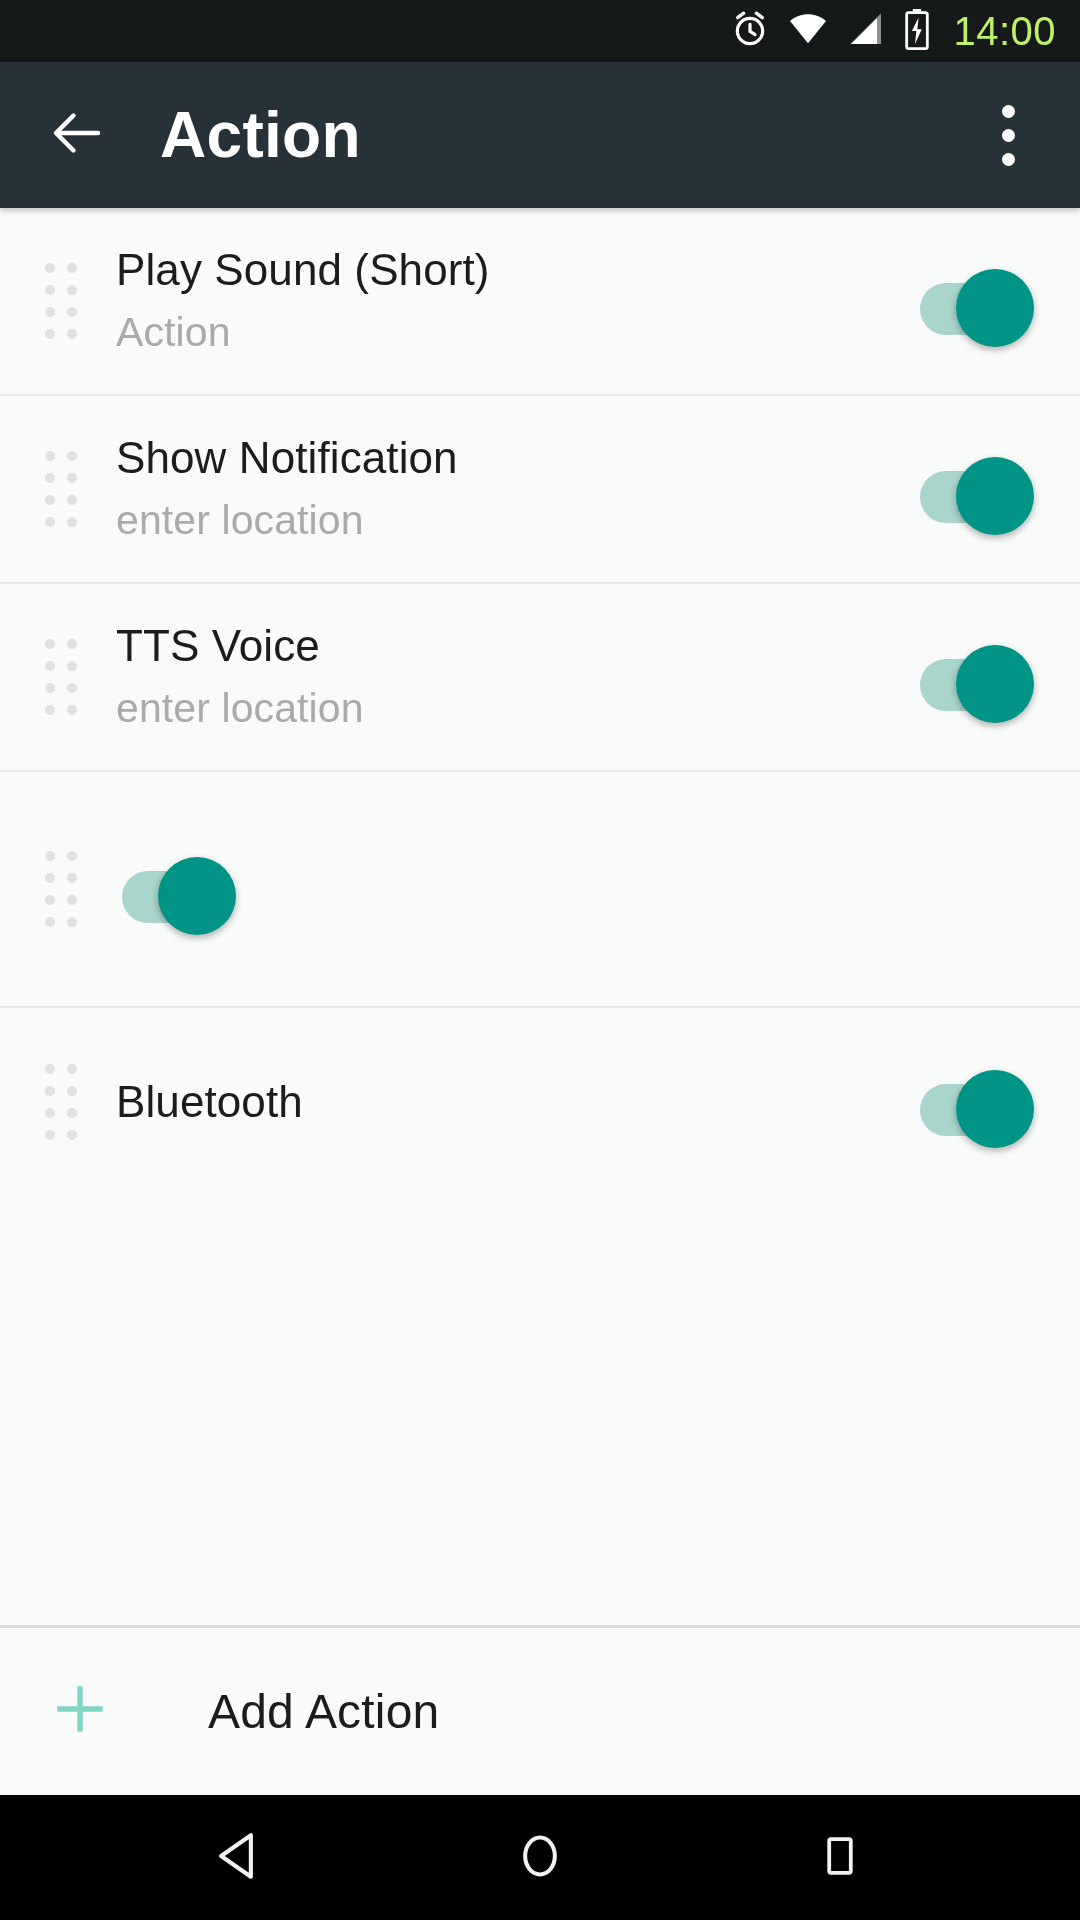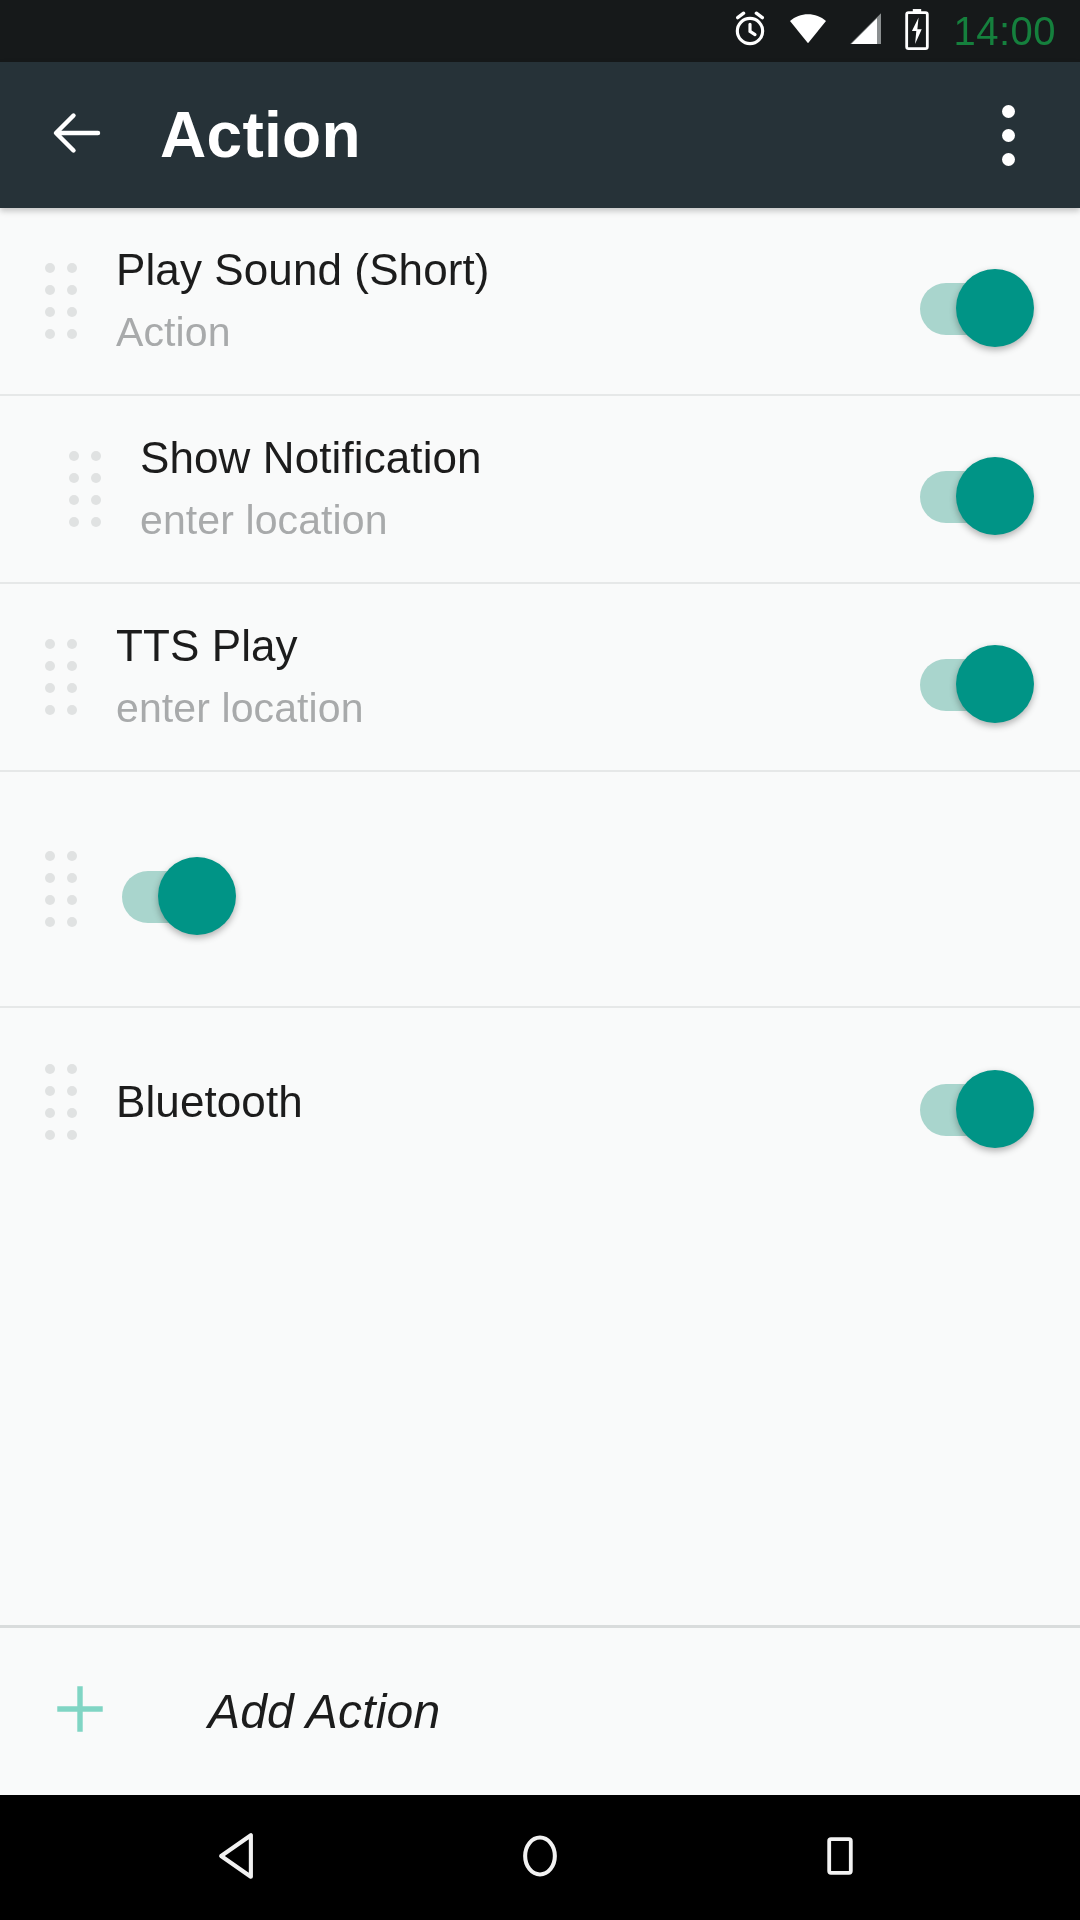--- a/index.html
+++ b/index.html
@@ -13,21 +13,21 @@
 
   
   .status-bar {
     height:62px; background:#16191a; flex:0 0 62px;
     display:flex; align-items:center; justify-content:flex-end;
     padding-right:24px; gap:16px;
   }
   .status-icons { display:flex; align-items:center; gap:17px; }
   .sb-icon { display:block; }
   .status-time {
-    color:#15803d; font-size:40px; letter-spacing:0.5px;
+    color:#bef264; font-size:40px; letter-spacing:0.5px;
     font-family:"Liberation Sans", sans-serif; line-height:1;
     margin-left:6px;
   }
 
   
   .app-bar {
     height:146px; flex:0 0 146px; background:#263238;
     display:flex; align-items:center; padding:0 36px 0 42px;
     position:relative; z-index:5;
     box-shadow:0 3px 6px rgba(0,0,0,0.22);
@@ -88,30 +88,30 @@
     width:82px; height:52px; border-radius:26px; background:#a9d5cd;
   }
   .switch .thumb {
     position:absolute; left:42px; top:4px;
     width:78px; height:78px; border-radius:50%; background:#009486;
     box-shadow:0 3px 7px rgba(0,0,0,0.30);
   }
 
   
   .row.h1 { height:188px; }
-  .row.h2 { height:188px;padding-left:24px; }
+  .row.h2 { height:188px; }
   .row.h3 { height:188px; }
   .row.h4 { height:236px; }
   .row.h5 { height:188px; }
 
   
   .add-action {
     flex:0 0 170px; height:170px; background:#f9fafa;
     border-top:3px solid #d9dcdc;
-    display:flex; align-items:center; cursor:pointer;font-style:italic;
+    display:flex; align-items:center; cursor:pointer;
   }
   .plus-icon {
     flex:0 0 160px; display:flex; align-items:center; justify-content:center;
     font-size:74px; color:#80d5c4; font-weight:300; line-height:0.6;
     padding-bottom:6px;
   }
   .add-label { font-size:48px; color:#1c1c1c; margin-left:48px; letter-spacing:0.2px; }
 
   
   .nav-bar {
@@ -237,21 +237,21 @@
               <span></span>
               <span></span>
               <span></span>
             <span></span>
               <span></span>
               <span></span>
               <span></span>
           </div>
         </div>
         <div class="row-text">
-          <div class="row-title">TTS Play</div>
+          <div class="row-title">TTS Voice</div>
           <div class="row-sub">enter location</div>
         </div>
         <div class="switch">
           <div class="track"></div>
           <div class="thumb"></div>
         </div>
       </div>
     </div>
 
     <div class="row h4">

